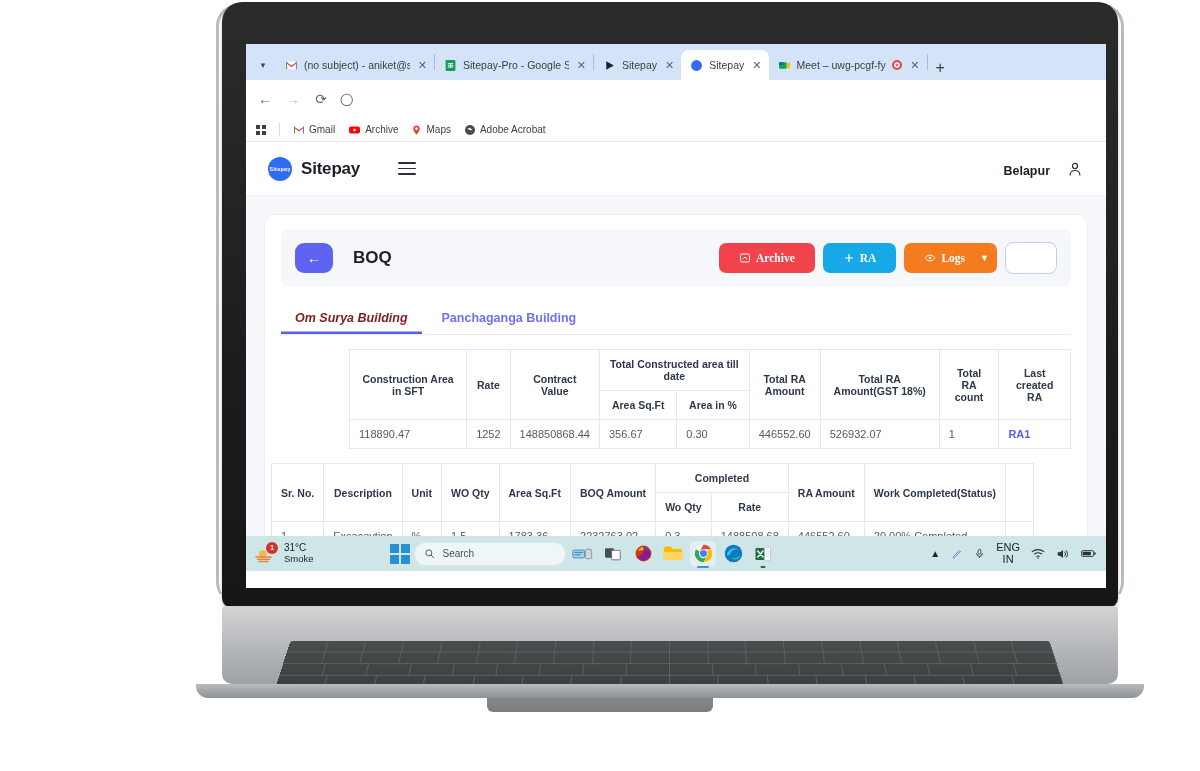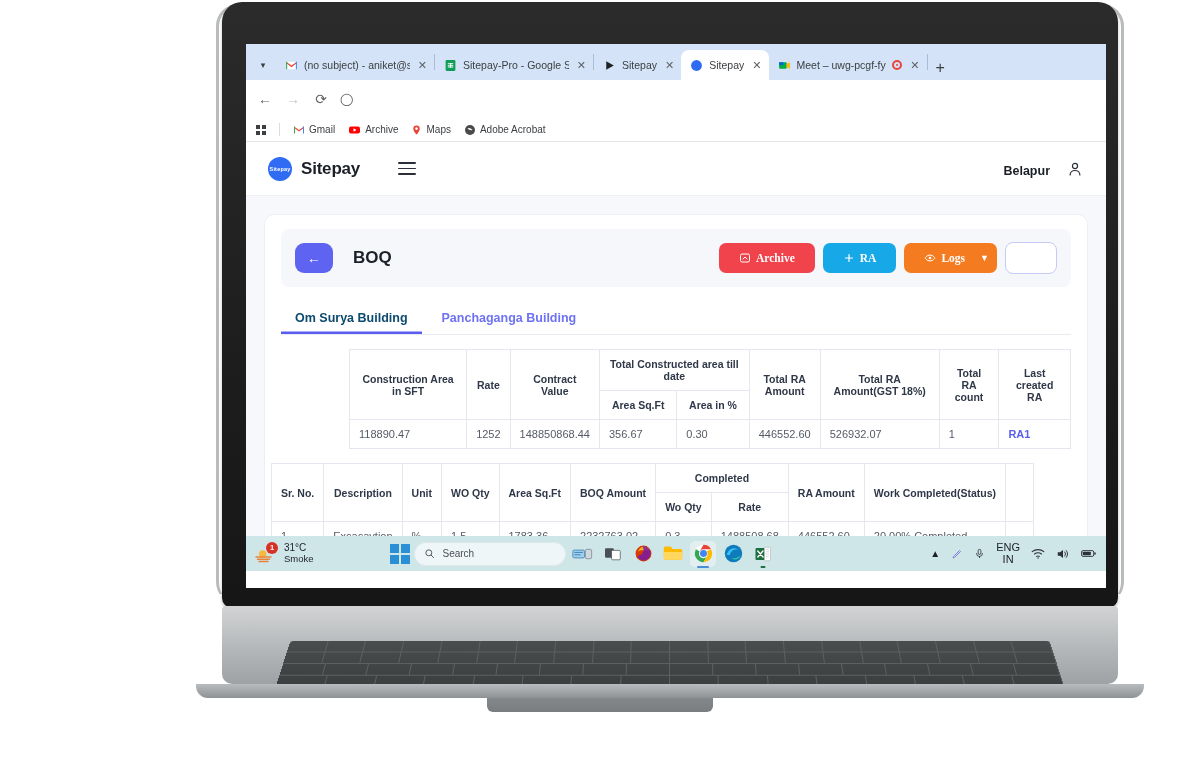--- a/index.html
+++ b/index.html
@@ -178,21 +178,21 @@
 
   .tabs-row {
     display: flex; gap: 6px; margin: 18px 16px 0 16px;
     border-bottom: 1px solid #e9ebf1; position: relative;
   }
   .app-tab {
     font-size: 12.5px; font-weight: bold; color: #6e72f5;
     padding: 6px 14px 9px 14px; background: none; border: none;
     font-family: inherit; cursor: pointer; white-space: nowrap;
   }
-  .app-tab.active { color: #0c4a6e; box-shadow: inset 0 -2.5px 0 #5a5ef0; }
+  .app-tab.active { color: #7f1d1d; box-shadow: inset 0 -2.5px 0 #5a5ef0; font-style: italic; }
 
   
   .table-wrap { margin: 14px 16px 0 42px; }
   table { border-collapse: collapse; table-layout: auto; }
   th, td {
     border: 1px solid #e4e7ee; padding: 8px 9px;
     font-size: 11px; color: #454b57; text-align: left; white-space: nowrap;
   }
   th { color: #2f3848; font-weight: bold; font-size: 10.5px; }
   thead th { background: #ffffff; }

